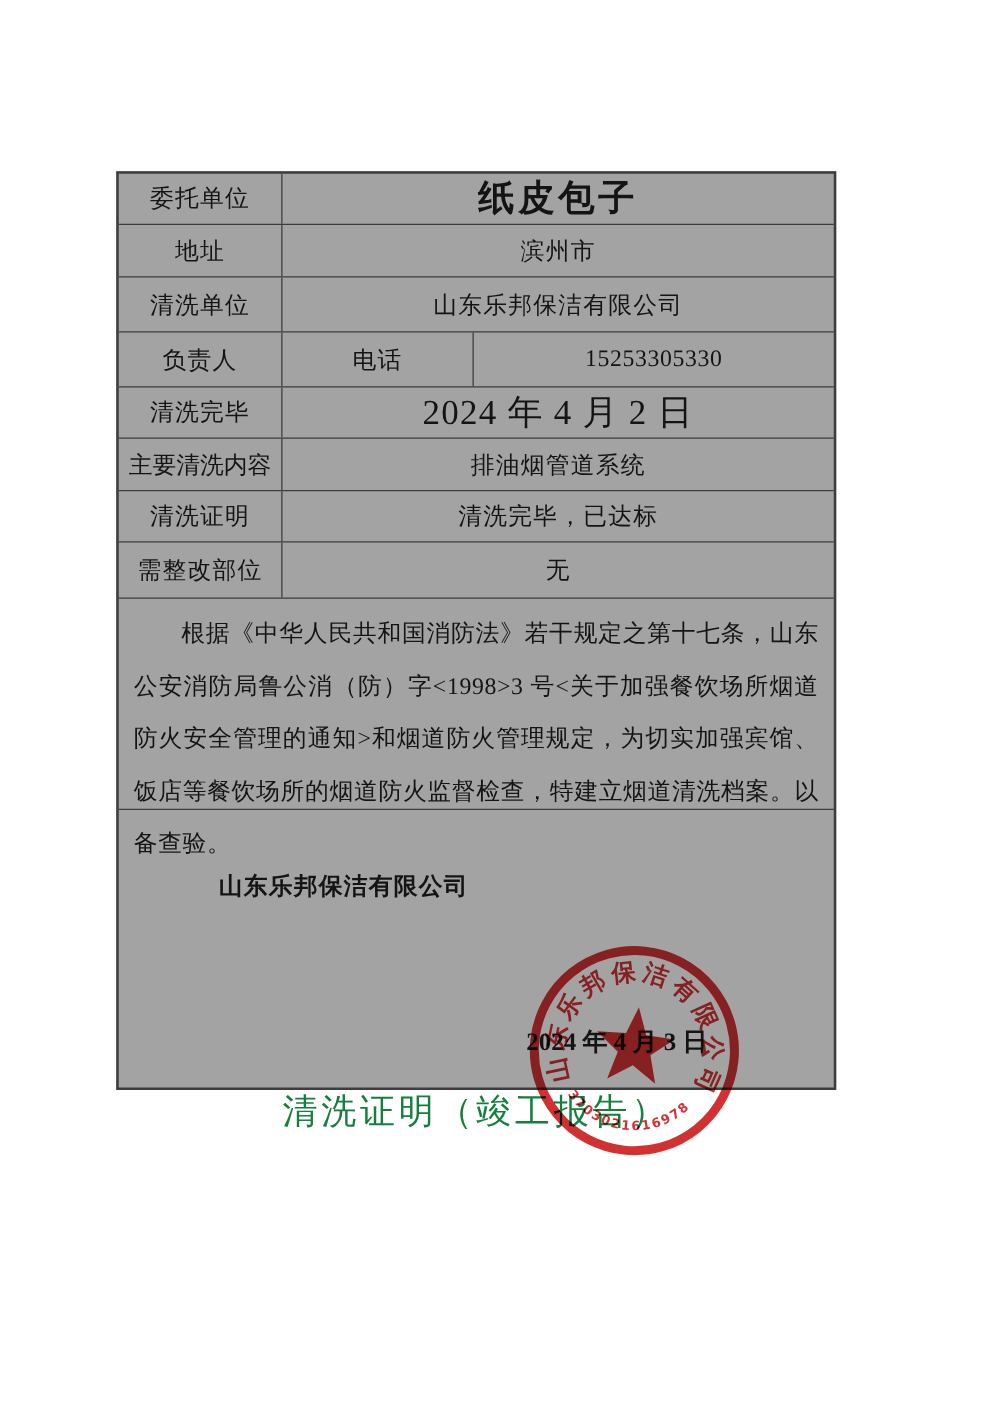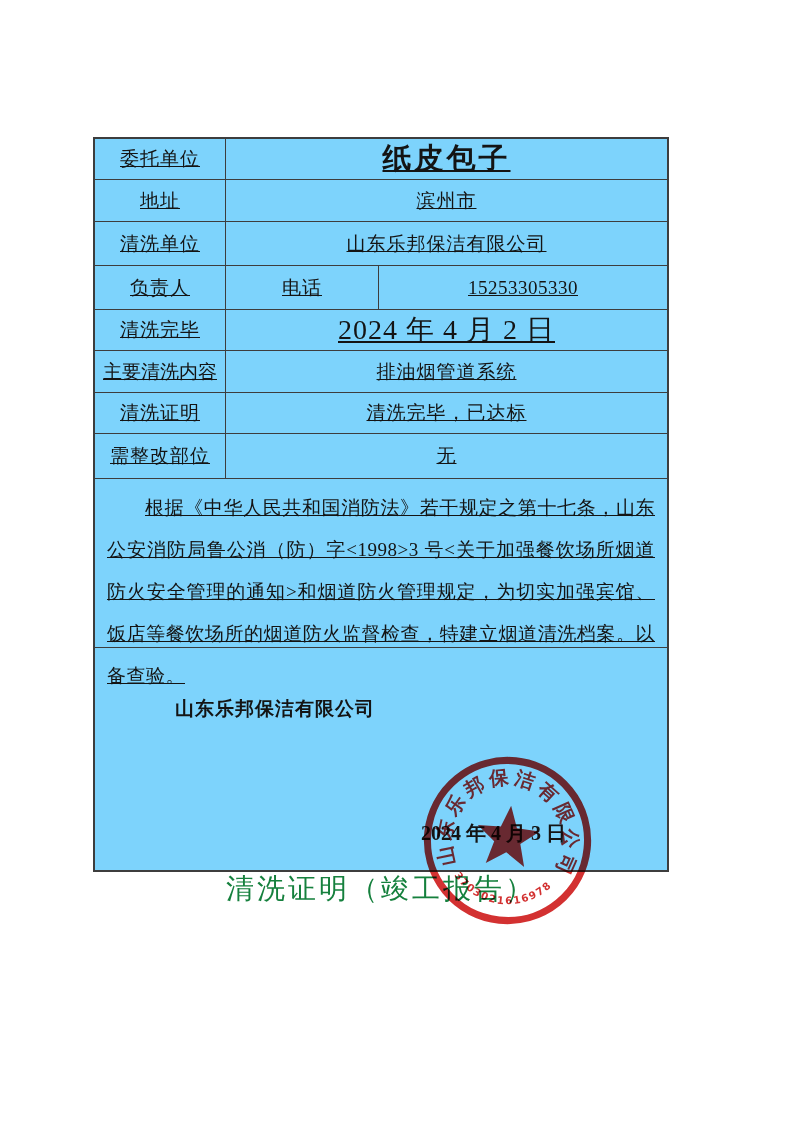--- a/index.html
+++ b/index.html
@@ -3,21 +3,21 @@
 <meta charset="utf-8">
 <style>
   html,body { margin:0; padding:0; }
   .page {
     position:relative; width:800px; height:1131px; background:#ffffff;
     font-family:"Liberation Serif","DejaVu Serif",serif; color:#141414;
     overflow:hidden;
   }
   .doc-table {
     position:absolute; left:93px; top:137px; width:572px;
-    border:2px solid #3d3d3d; box-sizing:content-box; background:#7dd3fc;text-decoration:underline;
+    border:2px solid #3d3d3d; box-sizing:content-box; background:#a3a3a3;
   }
   .trow { display:flex; border-bottom:1.6px solid #3d3d3d; box-sizing:border-box; }
   .trow.last { border-bottom:none; }
   .cell {
     display:flex; align-items:center; justify-content:center;
     box-sizing:border-box; font-size:19px; letter-spacing:1px; text-align:center;
   }
   .cell + .cell { border-left:1.6px solid #3d3d3d; }
   .label-cell { width:130px; flex:none; }
   .value-cell { flex:1; }

